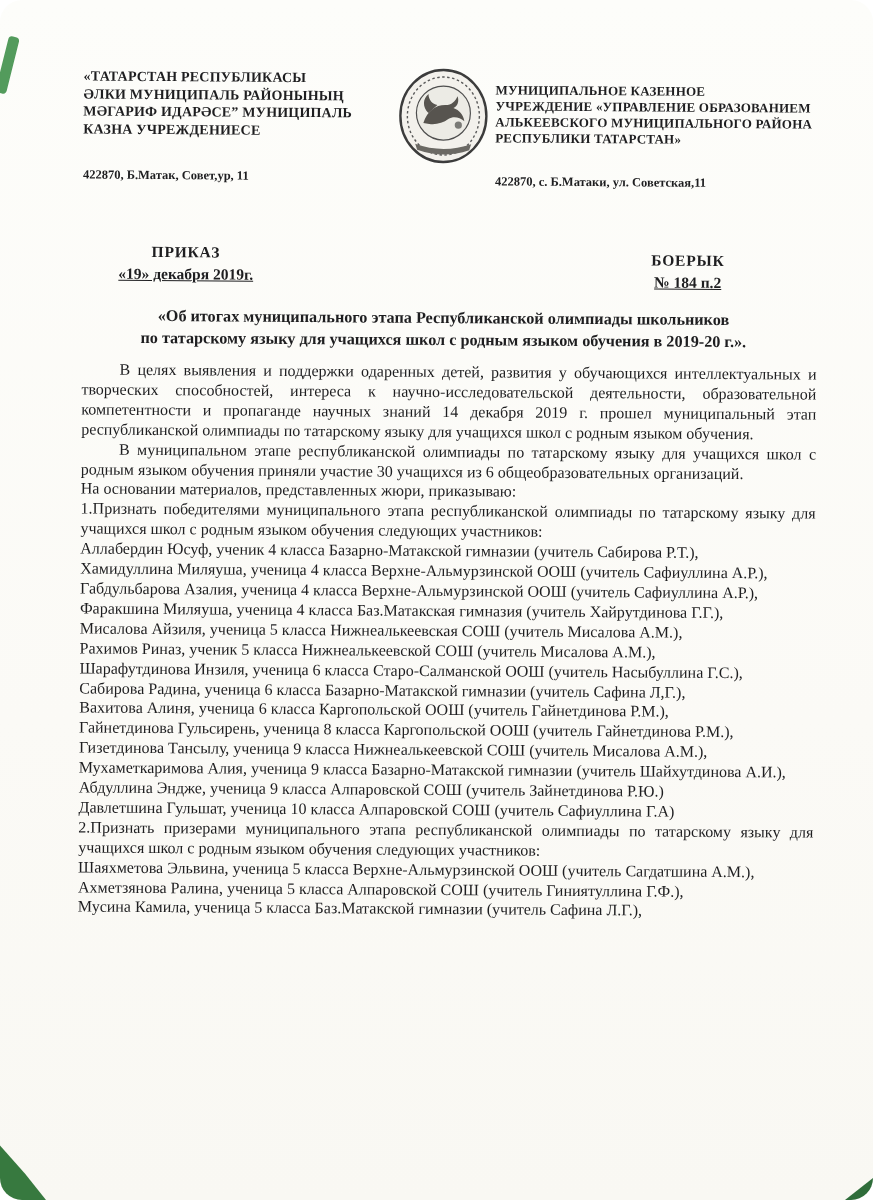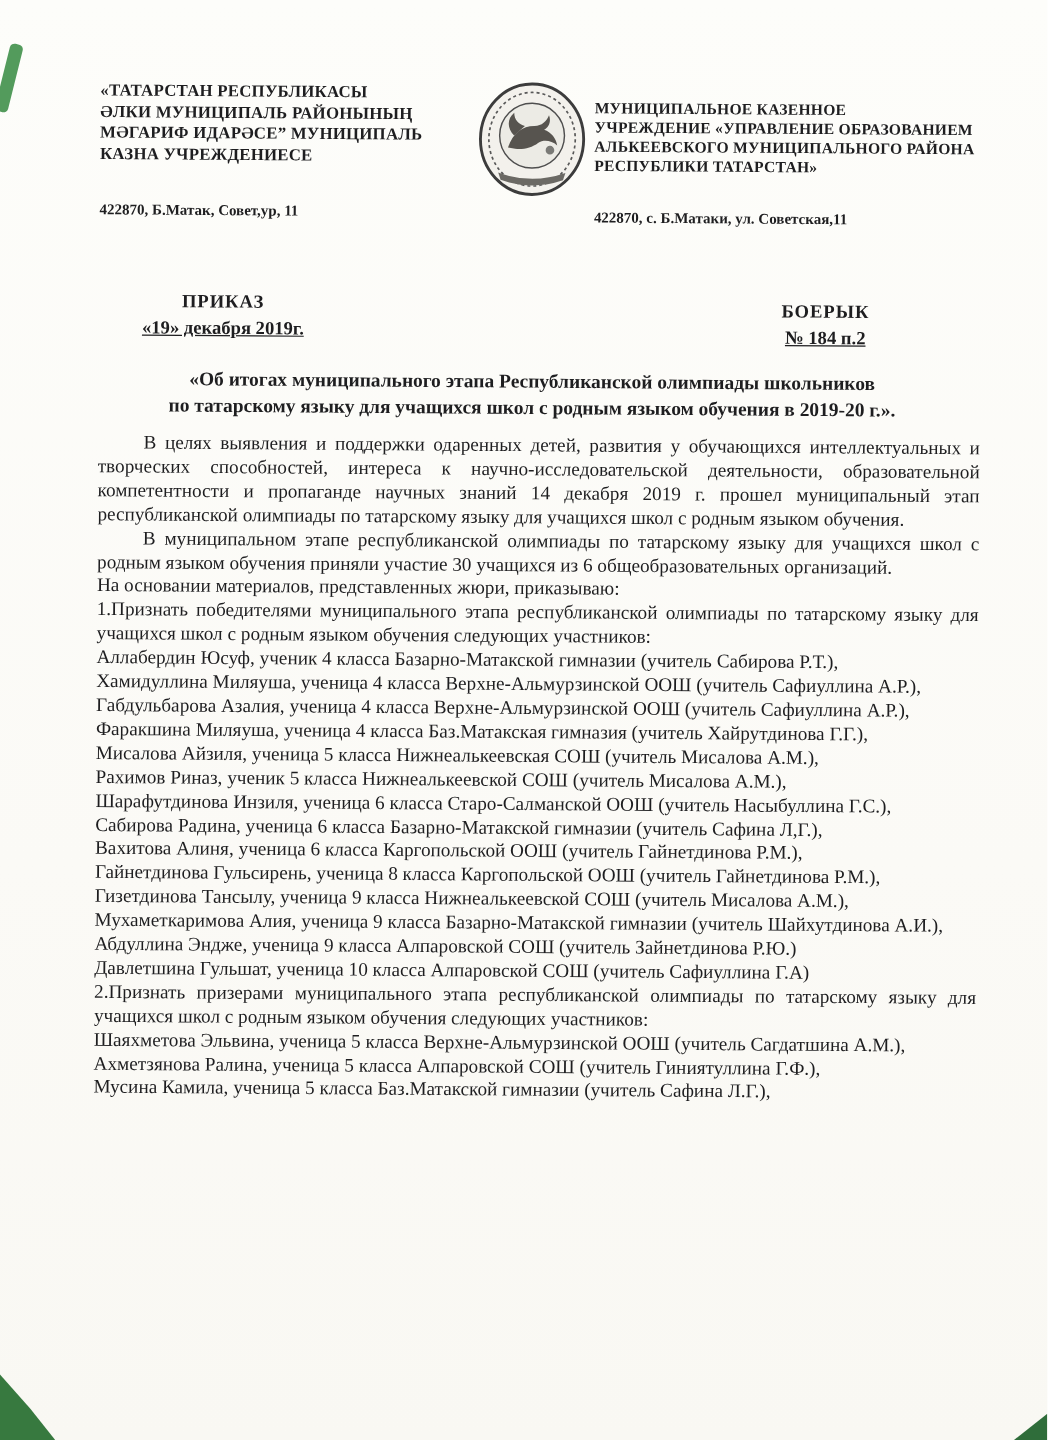--- a/index.html
+++ b/index.html
@@ -4,20 +4,21 @@
 <style>
   html, body { margin: 0; padding: 0; background: #ffffff; }
   .page {
     position: relative;
     width: 873px;
     height: 1200px;
     background: linear-gradient(180deg, #fdfdfa 0%, #fbfaf6 60%, #f9f8f3 100%);
     overflow: hidden;
     font-family: "Liberation Serif", serif;
     color: #1e1e20;
+    border-radius: 22px;
   }
   .content {
     position: absolute;
     inset: 0;
     transform: rotate(0.4deg);
     transform-origin: 50% 50%;
   }
   
   .mark-top-left {
     position: absolute; left: 2px; top: 36px;

